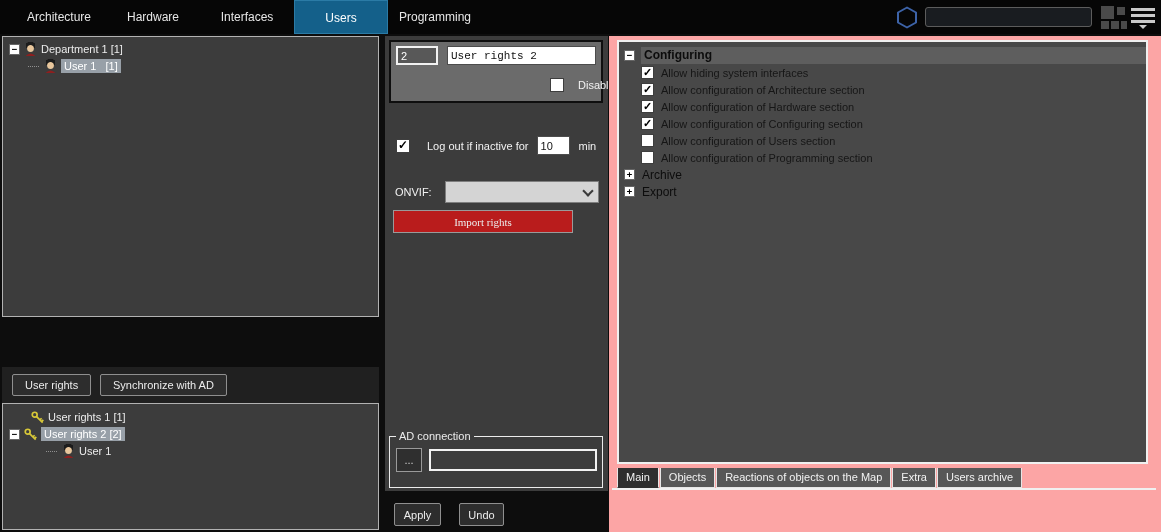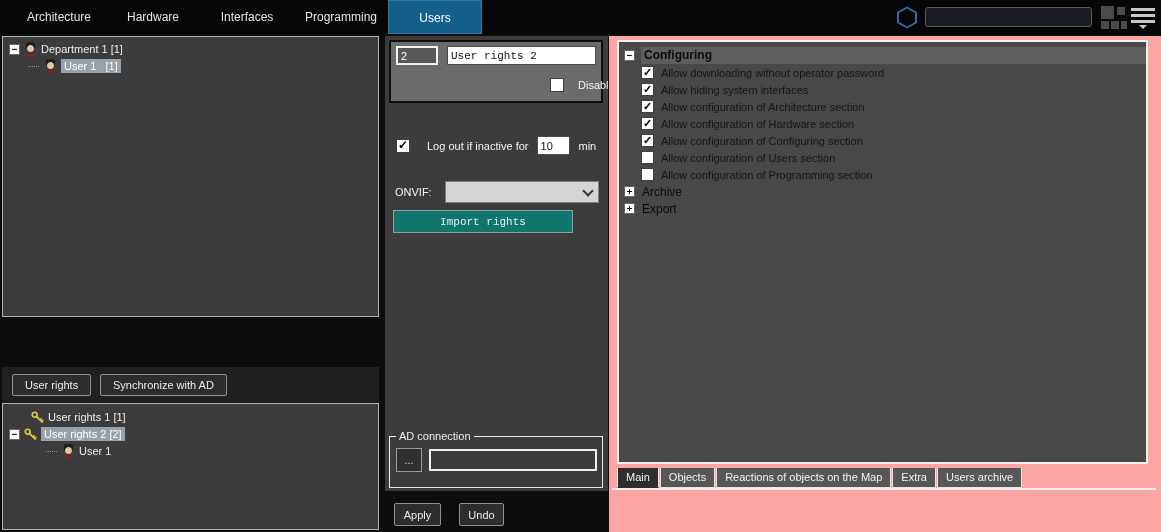--- a/index.html
+++ b/index.html
@@ -63,22 +63,22 @@
   .cb { width:14px; height:14px; background:#fff; border:1px solid #3e3e3e; position:relative; flex:0 0 auto; }
   .cb.checked::after { content:"\2713"; position:absolute; left:1px; top:-2px; font-size:12px; font-weight:bold; color:#000; }
   .disable-row { position:absolute; left:139px; top:36px; display:flex; align-items:center; gap:14px; color:#f2f2f2;padding-left:20px; }
   .logout-row { position:absolute; left:11px; top:100px; width:205px; display:flex; align-items:center; color:#f2f2f2; }
   .min-input { width:33px; height:19px; background:#fff; border:1px solid #4c4c4c; color:#111;
     font-family:"Liberation Sans",sans-serif; font-size:11px; padding:0 3px; margin-left:8px; }
   .onvif-row { position:absolute; left:10px; top:145px; width:205px; display:flex; align-items:center; color:#f2f2f2; }
   .combo { position:relative; margin-left:13px; width:154px; height:22px; background:#d4d4d4; border:1px solid #7e7e7e; }
   .combo .chev { position:absolute; right:6px; top:5px; width:8px; height:8px;
     border-right:2px solid #3a3a3a; border-bottom:2px solid #3a3a3a; transform:rotate(45deg); }
-  .import-btn { position:absolute; left:8px; top:174px; width:180px; height:23px; background:#0f766e;
-    border:1px solid #9a9a9a; color:#ececec; font-family:Liberation Mono, monospace; font-size:11px; cursor:default; }
+  .import-btn { position:absolute; left:8px; top:174px; width:180px; height:23px; background:#b91c1c;
+    border:1px solid #9a9a9a; color:#ececec; font-family:Liberation Serif, serif; font-size:11px; cursor:default; }
   .ad-group { position:absolute; left:4px; top:400px; width:214px; height:52px; border:1px solid #ececec; }
   .ad-legend { position:absolute; left:6px; top:-7px; background:#3c3c3c; padding:0 3px; color:#ececec; }
   .dots-btn { position:absolute; left:6px; top:11px; width:26px; height:24px; background:#2f2f2f;
     border:1px solid #9a9a9a; color:#cfcfcf; font-size:11px; cursor:default; }
   .ad-input { position:absolute; left:39px; top:12px; width:168px; height:22px; background:#3c3c3c;
     border:2px solid #f2f2f2; color:#eee; font-family:"Liberation Sans",sans-serif; font-size:11px; padding:0 4px; }
   .apply-btn { position:absolute; left:394px; top:503px; width:47px; height:23px; }
   .undo-btn  { position:absolute; left:459px; top:503px; width:45px; height:23px; }
   .form-btn { background:#2d2d2d; border:1px solid #8f8f8f; border-radius:2px; color:#ececec;
     font-family:"Liberation Sans",sans-serif; font-size:11px; cursor:default; }
@@ -102,22 +102,22 @@
   .btab.active { background:#2e2e2e; border-bottom:1px solid #2e2e2e; }
 </style>
 </head>
 <body>
 
 <div class="topbar">
   <div class="nav-tabs">
     <div class="nav-tab">Architecture</div>
     <div class="nav-tab">Hardware</div>
     <div class="nav-tab">Interfaces</div>
+    <div class="nav-tab active">Users</div>
     <div class="nav-tab">Programming</div>
-    <div class="nav-tab active">Users</div>
   </div>
   <svg class="logo-hex" viewBox="0 0 22 23">
     <polygon points="11,1.5 20,6.5 20,16.5 11,21.5 2,16.5 2,6.5" fill="none" stroke="#3d63a8" stroke-width="2" stroke-linejoin="round"></polygon>
   </svg>
   <input class="search-box" type="text" value="" style="">
   <div class="grid-icon">
     <div class="gi-big"></div>
       <div class="gi-tr"></div>
       <div class="gi-bl"></div>
       <div class="gi-bm"></div>
@@ -228,24 +228,20 @@
   <div class="tab-control">
     <div class="perm-box">
 
       <div class="perm-header">
         <span class="expander minus"></span>
         <span class="perm-strip">Configuring</span>
       </div>
 
       <div class="perm-row">
         <span class="cb checked"></span>
-        <span>Allow downloading without operator password</span>
-      </div>
-      <div class="perm-row">
-        <span class="cb checked"></span>
         <span>Allow hiding system interfaces</span>
       </div>
       <div class="perm-row">
         <span class="cb checked"></span>
         <span>Allow configuration of Architecture section</span>
       </div>
       <div class="perm-row">
         <span class="cb checked"></span>
         <span>Allow configuration of Hardware section</span>
       </div>

